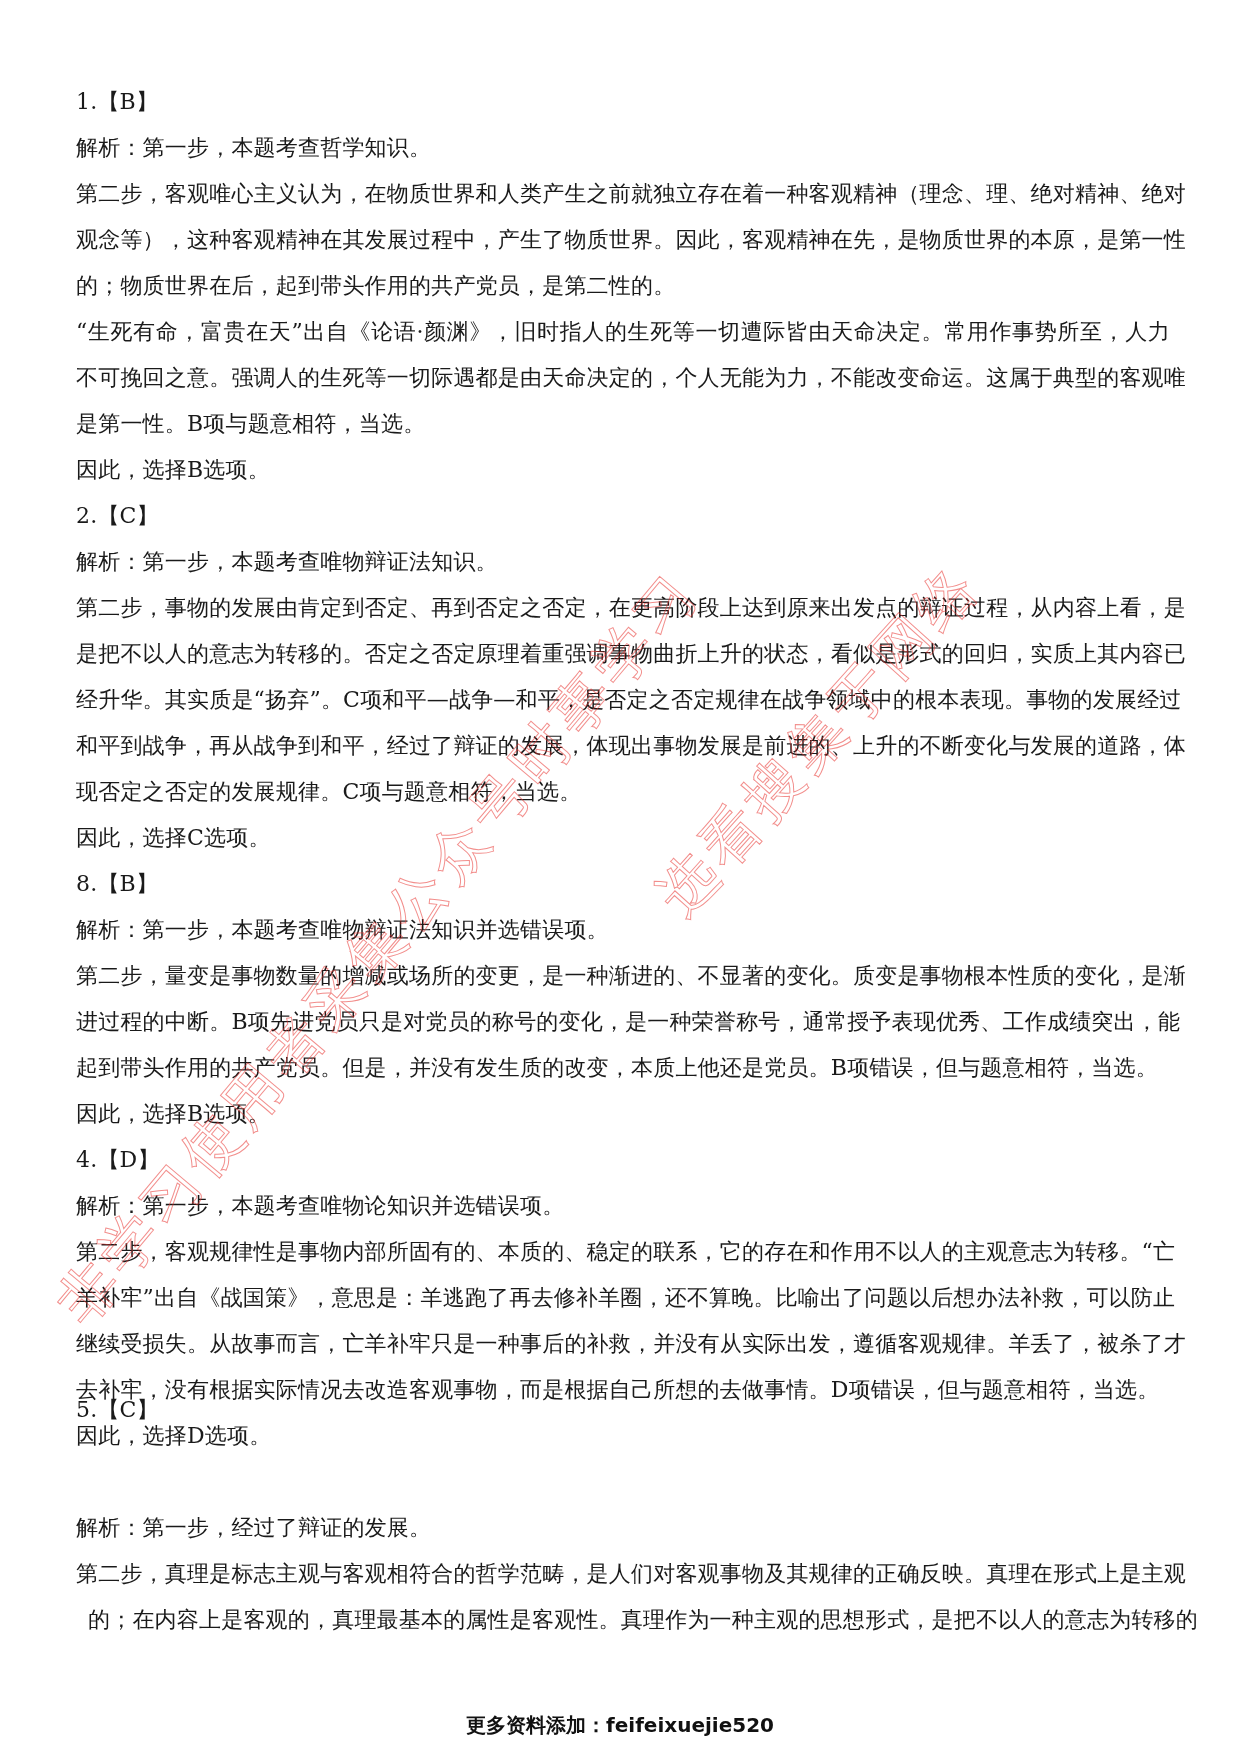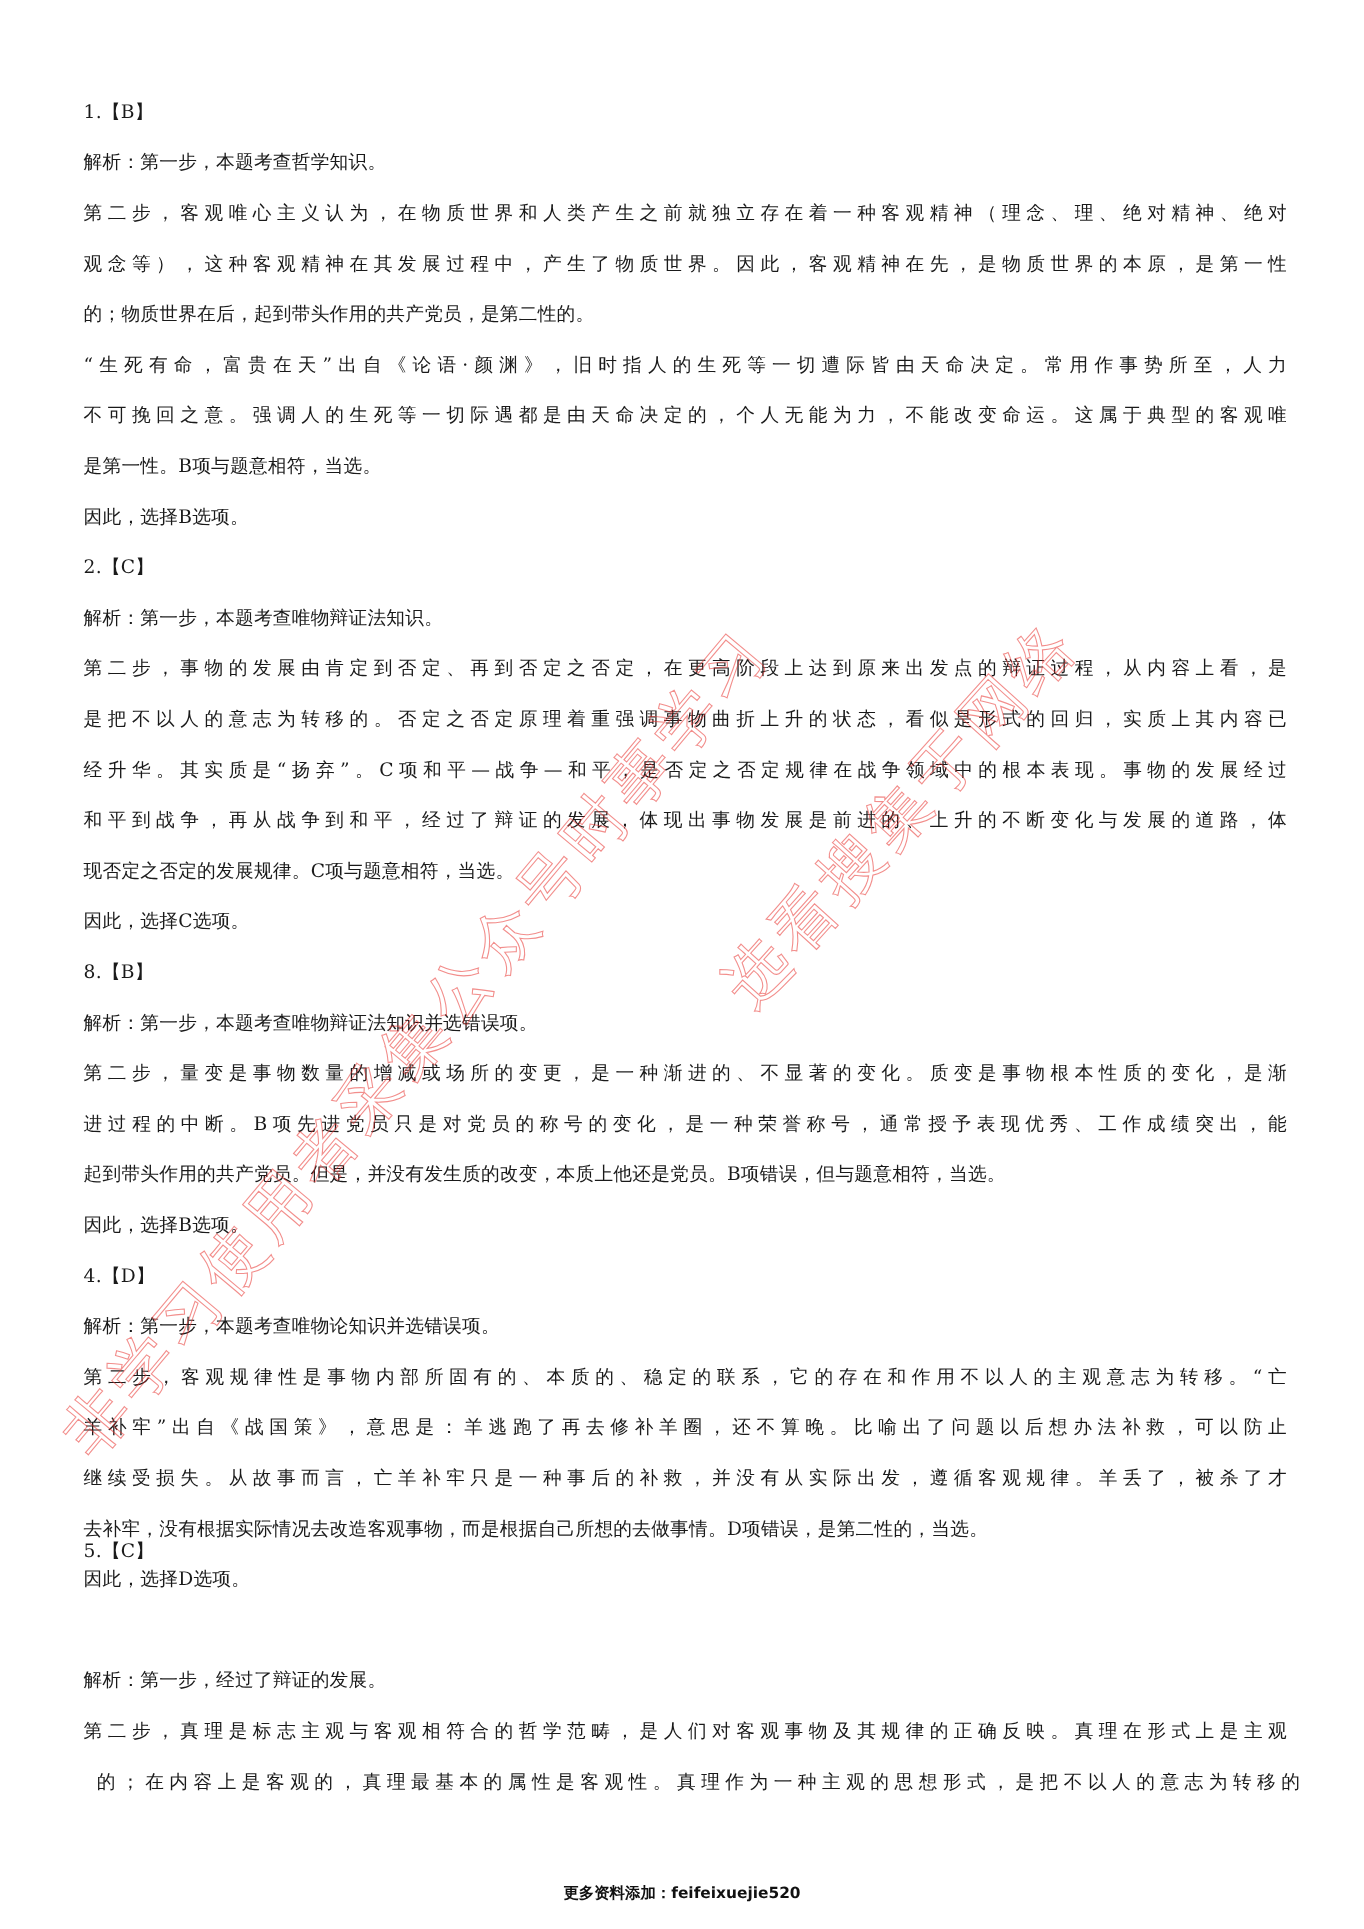--- a/index.html
+++ b/index.html
@@ -2,27 +2,27 @@
 <html><head>
   <meta charset="utf-8">
   <style>
     html, body { margin: 0; padding: 0; }
     body {
       width: 1240px; height: 1754px; background: #ffffff; position: relative; overflow: hidden;
       font-family: "DejaVu Serif", "Liberation Serif", serif; color: #1a1a1a;
     }
     .page { position: absolute; left: 76px; top: 88px; width: 1094px; }
     .line {
-      position: absolute; left: 0; white-space: nowrap; font-size: 17px; line-height: 28px;
+      position: absolute; left: 0; white-space: nowrap; font-size: 22px; line-height: 28px;
       letter-spacing: 0.2px;
     }
     .just { width: 1094px; text-align: justify; text-align-last: justify; }
     .footer {
       position: absolute; left: 0; width: 1240px; top: 1712px; text-align: center;
-      font-family: "DejaVu Sans", "Liberation Sans", sans-serif; font-size: 14px; font-weight: bold; color: #111;
+      font-family: "DejaVu Sans", "Liberation Sans", sans-serif; font-size: 20px; font-weight: bold; color: #111;
     }
     .watermark {
       position: absolute; color: #e8332f; opacity: 0.55; font-family: "DejaVu Sans", sans-serif;
       font-size: 58px; white-space: nowrap; transform-origin: left top; pointer-events: none;
       letter-spacing: 6px; font-weight: 300;
       -webkit-text-stroke: 1px #e8332f; color: transparent;
     }
   </style>
 </head>
 <body>
@@ -49,21 +49,21 @@
     <div class="line" style="top: 828px;">解析：第一步，本题考查唯物辩证法知识并选错误项。</div>
     <div class="line just" style="top: 874px;">第二步，量变是事物数量的增减或场所的变更，是一种渐进的、不显著的变化。质变是事物根本性质的变化，是渐</div>
     <div class="line just" style="top: 920px;">进过程的中断。B项先进党员只是对党员的称号的变化，是一种荣誉称号，通常授予表现优秀、工作成绩突出，能</div>
     <div class="line" style="top: 966px;">起到带头作用的共产党员。但是，并没有发生质的改变，本质上他还是党员。B项错误，但与题意相符，当选。</div>
     <div class="line" style="top: 1012px;">因此，选择B选项。</div>
     <div class="line" style="top: 1058px;">4.【D】</div>
     <div class="line" style="top: 1104px;">解析：第一步，本题考查唯物论知识并选错误项。</div>
     <div class="line just" style="top: 1150px;">第二步，客观规律性是事物内部所固有的、本质的、稳定的联系，它的存在和作用不以人的主观意志为转移。“亡</div>
     <div class="line just" style="top: 1196px;">羊补牢”出自《战国策》，意思是：羊逃跑了再去修补羊圈，还不算晚。比喻出了问题以后想办法补救，可以防止</div>
     <div class="line just" style="top: 1242px;">继续受损失。从故事而言，亡羊补牢只是一种事后的补救，并没有从实际出发，遵循客观规律。羊丢了，被杀了才</div>
-    <div class="line" style="top: 1288px;">去补牢，没有根据实际情况去改造客观事物，而是根据自己所想的去做事情。D项错误，是第二性的，当选。</div>
+    <div class="line" style="top: 1288px;">去补牢，没有根据实际情况去改造客观事物，而是根据自己所想的去做事情。D项错误，但与题意相符，当选。</div>
     <div class="line" style="top: 1334px;">因此，选择D选项。</div>
     <div class="line" style="top: 1308px;">5.【C】</div>
     <div class="line" style="top: 1426px;">解析：第一步，经过了辩证的发展。</div>
     <div class="line just" style="top: 1472px; font-family: Liberation Serif, serif;">第二步，真理是标志主观与客观相符合的哲学范畴，是人们对客观事物及其规律的正确反映。真理在形式上是主观</div>
     <div class="line just" style="top: 1518px; margin-left: 12px;">的；在内容上是客观的，真理最基本的属性是客观性。真理作为一种主观的思想形式，是把不以人的意志为转移的</div>
   </div>
 
 <div class="footer">更多资料添加：feifeixuejie520</div>
 
 <div class="watermark" style="left: 40px; top: 1290px; transform: rotate(-50deg);">非学习使用者采集公众号时事学习</div>

